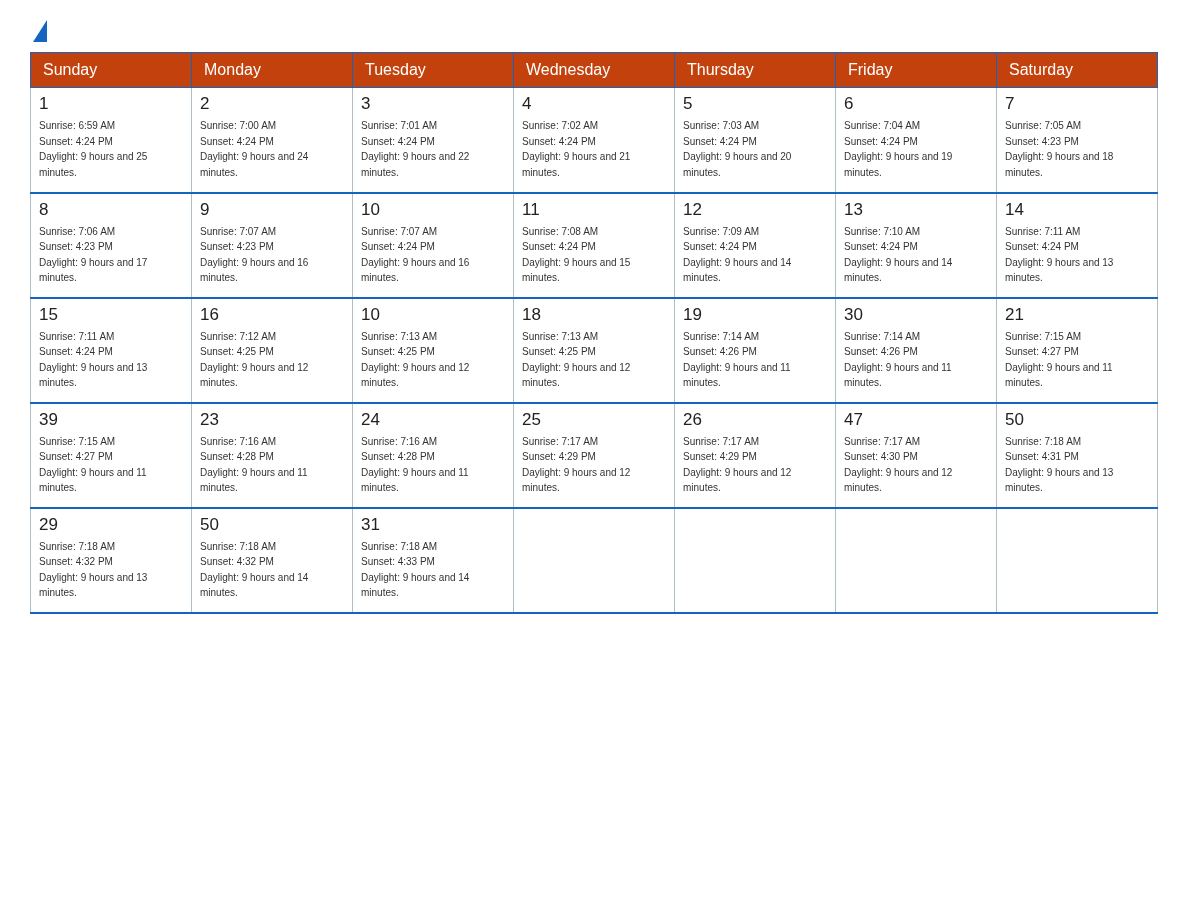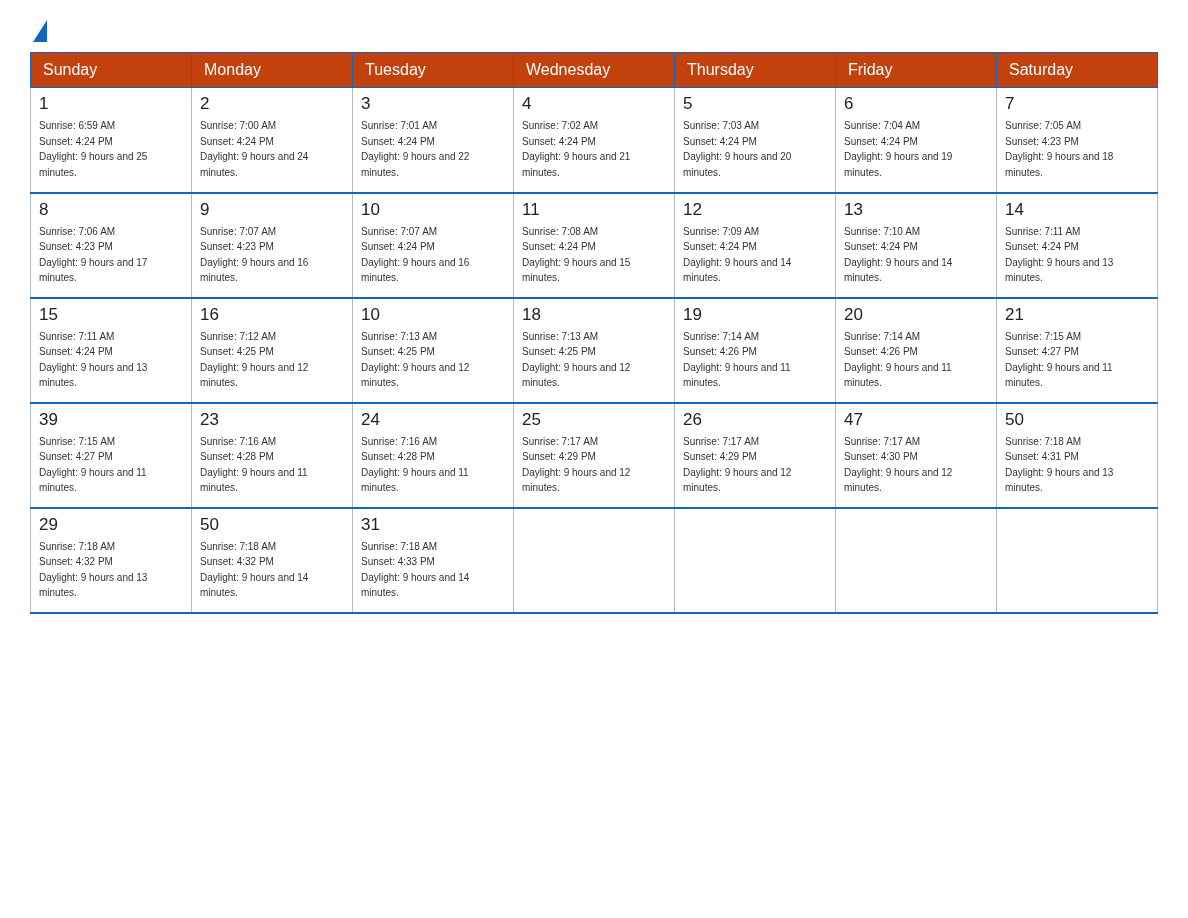--- a/index.html
+++ b/index.html
@@ -204,21 +204,21 @@
         </td>
         <td>
           <span class="day-num">18</span>
           <div class="day-info">Sunrise: 7:13 AM<br>Sunset: 4:25 PM<br>Daylight: 9 hours and 12 minutes.</div>
         </td>
         <td>
           <span class="day-num">19</span>
           <div class="day-info">Sunrise: 7:14 AM<br>Sunset: 4:26 PM<br>Daylight: 9 hours and 11 minutes.</div>
         </td>
         <td>
-          <span class="day-num">20</span>
+          <span class="day-num">30</span>
           <div class="day-info">Sunrise: 7:14 AM<br>Sunset: 4:26 PM<br>Daylight: 9 hours and 11 minutes.</div>
         </td>
         <td>
           <span class="day-num">21</span>
           <div class="day-info">Sunrise: 7:15 AM<br>Sunset: 4:27 PM<br>Daylight: 9 hours and 11 minutes.</div>
         </td>
       </tr>
       <tr>
         <td>
           <span class="day-num">39</span>

